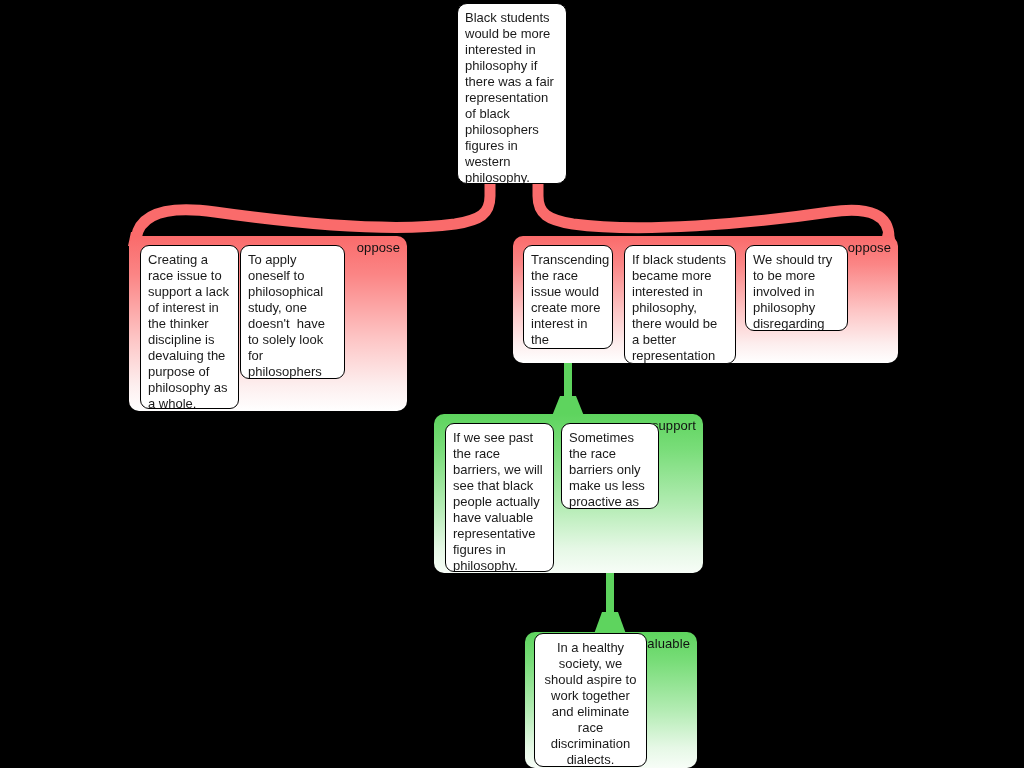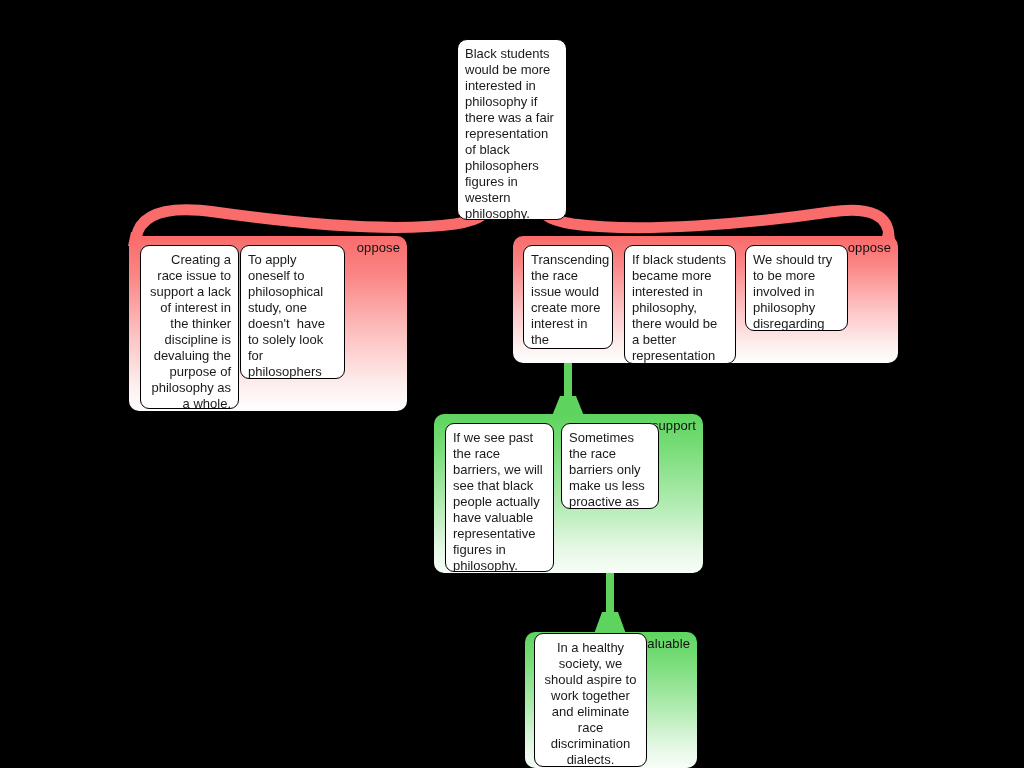--- a/index.html
+++ b/index.html
@@ -57,21 +57,20 @@
     padding: 6px 7px 5px 7px;
     font-size: 13px;
     line-height: 16px;
     color: #1a1a1a;
     font-family: "Liberation Sans", sans-serif;
     overflow: hidden;
     white-space: pre-wrap;
   }
   .card.root {
     border-radius: 10px;
-    margin-top: 36px;
   }
 </style>
 </head>
 <body>
 
 <div id="stage">
 
   <svg id="connectors" viewBox="0 0 1024 768" width="1024" height="768">
 
     <path d="M 490 184
@@ -96,21 +95,21 @@
 
     <path d="M 610 508 L 610 632" fill="none" stroke="#5ed45e" stroke-width="8" stroke-linecap="butt"></path>
     <path d="M 594 634 L 626 634 L 618 612 L 602 612 Z" fill="#5ed45e"></path>
   </svg>
 
   <div class="card root" style="left:457px; top:3px; width:110px; height:181px;">Black students would be more interested in philosophy if there was a fair representation of black philosophers figures in western philosophy.</div>
 
   <div class="panel oppose" style="left:129px; top:236px; width:278px; height:175px;">
     <span class="panel-label">oppose</span>
   </div>
-  <div class="card" style="left:140px; top:245px; width:99px; height:164px;text-align:right;">Creating a race issue to support a lack of interest in the thinker discipline is devaluing the purpose of philosophy as a whole.</div>
+  <div class="card" style="left:140px; top:245px; width:99px; height:164px;">Creating a race issue to support a lack of interest in the thinker discipline is devaluing the purpose of philosophy as a whole.</div>
   <div class="card" style="left:240px; top:245px; width:105px; height:134px;">To apply oneself to philosophical study, one doesn't  have to solely look for philosophers who look like him/her.</div>
 
   <div class="panel oppose" style="left:513px; top:236px; width:385px; height:127px;">
     <span class="panel-label">oppose</span>
   </div>
   <div class="card" style="left:523px; top:245px; width:90px; height:104px;">Transcending the race issue would create more interest in the discipline.</div>
   <div class="card" style="left:624px; top:245px; width:112px; height:119px;">If black students became more interested in philosophy, there would be a better representation in general.</div>
   <div class="card" style="left:745px; top:245px; width:103px; height:86px;">We should try to be more involved in philosophy disregarding race.</div>
 
   <div class="panel support" style="left:434px; top:414px; width:269px; height:159px;">

